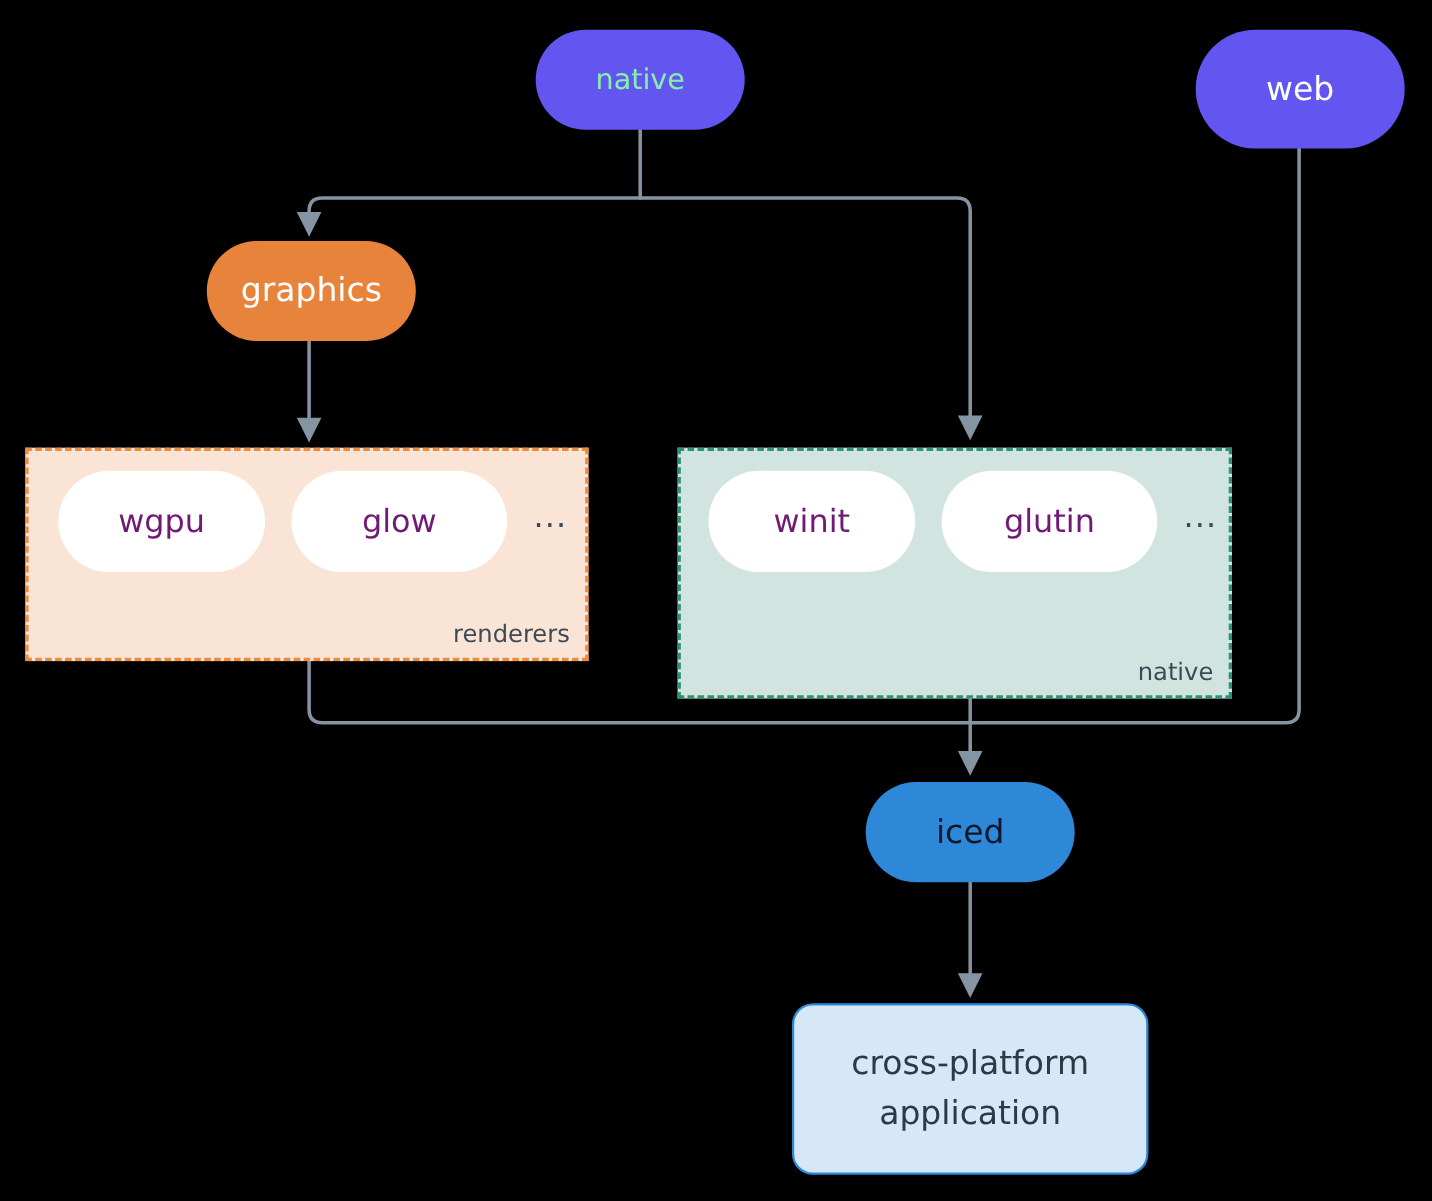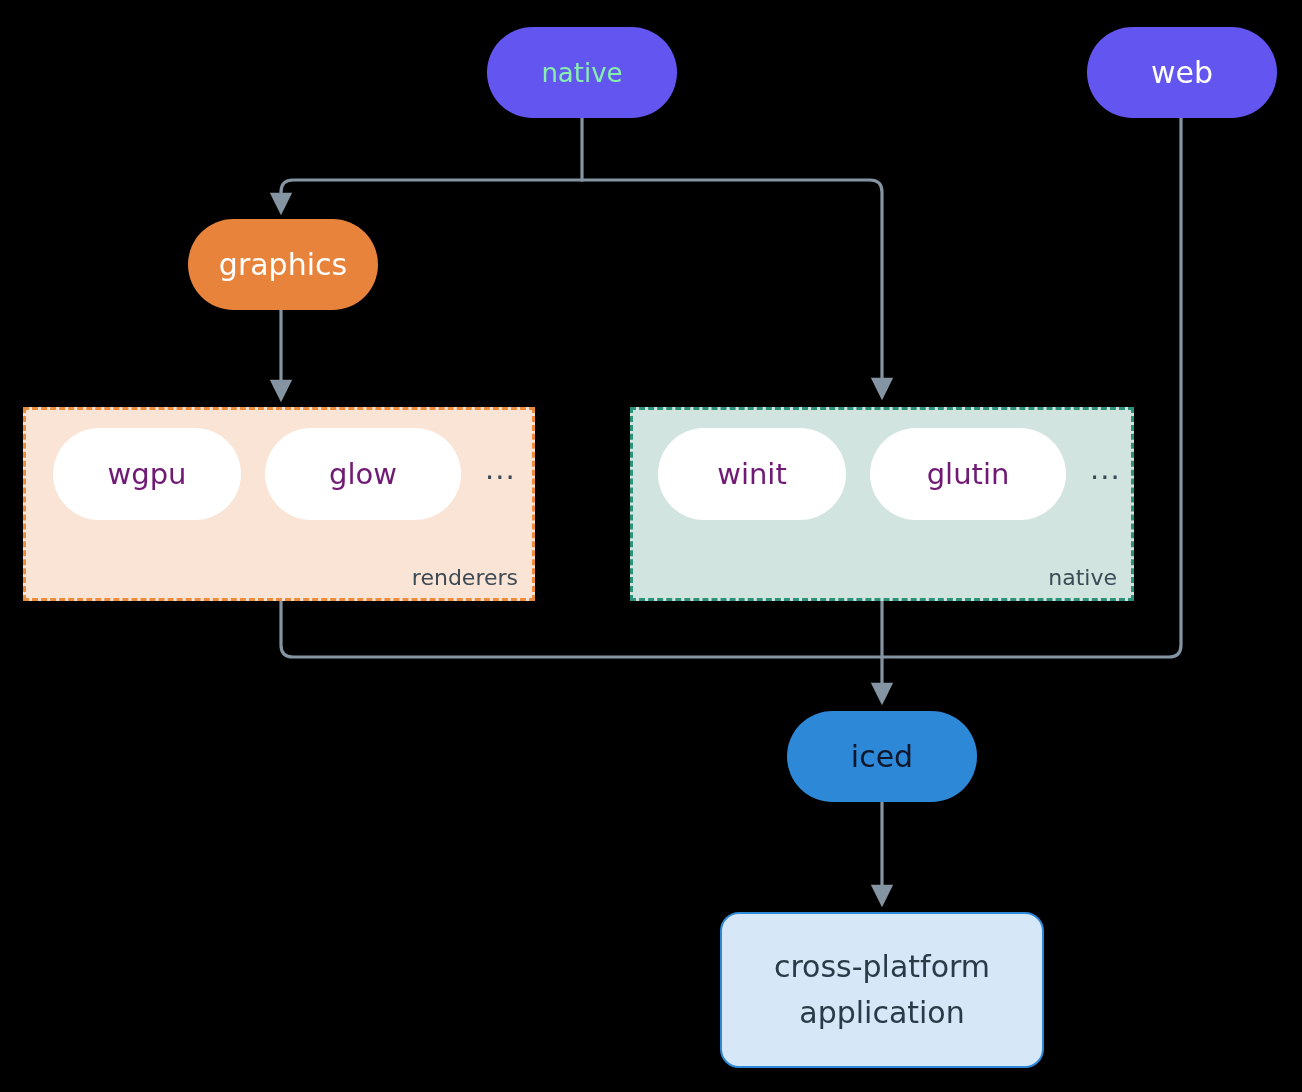--- a/index.html
+++ b/index.html
@@ -50,21 +50,21 @@
     width: 190px;
     height: 91px;
     background: #6355F0;
     color: #86efac;
     font-size: 26px;
   }
   .node-web {
     left: 1087px;
     top: 27px;
     width: 190px;
-    height: 91px;
+    height: 108px;
     background: #6355F0;
     color: #ffffff;
     font-size: 30px;
   }
   .node-graphics {
     left: 188px;
     top: 219px;
     width: 190px;
     height: 91px;
     background: #E8833C;
@@ -102,24 +102,24 @@
   }
   .group-renderers {
     left: 23px;
     top: 407px;
     width: 512px;
     height: 194px;
     background: #FAE4D5;
     border: 3px dashed #EE8C3D;
   }
   .group-shells {
-    left: 630px;
+    left: 616px;
     top: 407px;
     width: 504px;
-    height: 194px;
+    height: 228px;
     background: #D2E4DF;
     border: 3px dashed #2E9279;
   }
   .group-label {
     position: absolute;
     right: 14px;
     bottom: 8px;
     font-size: 22px;
     color: #3B4A55;
   }

